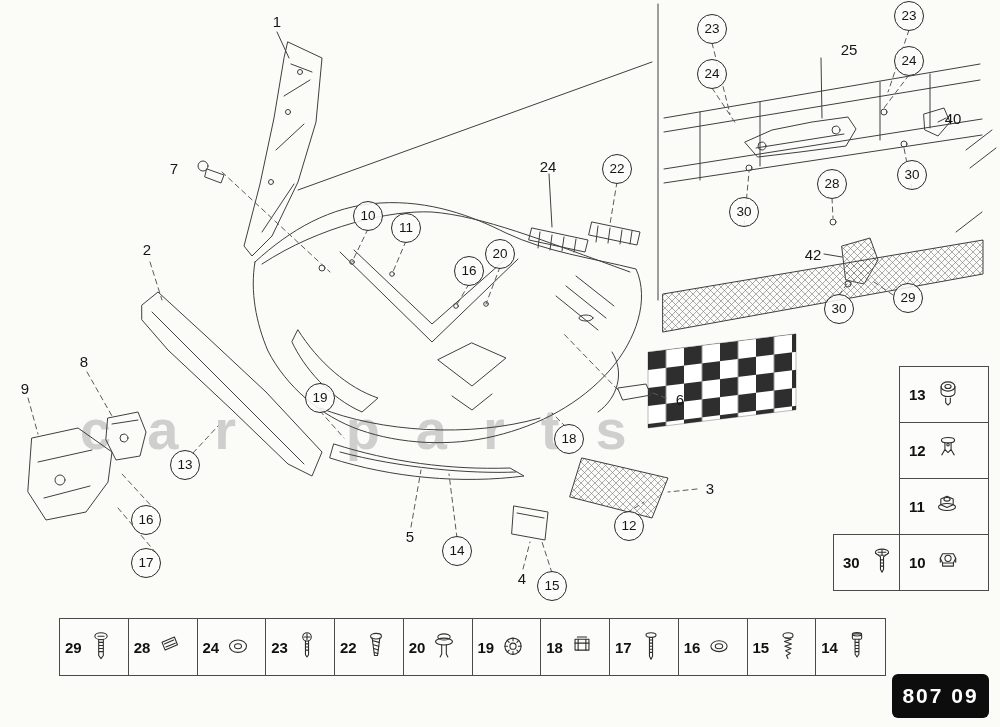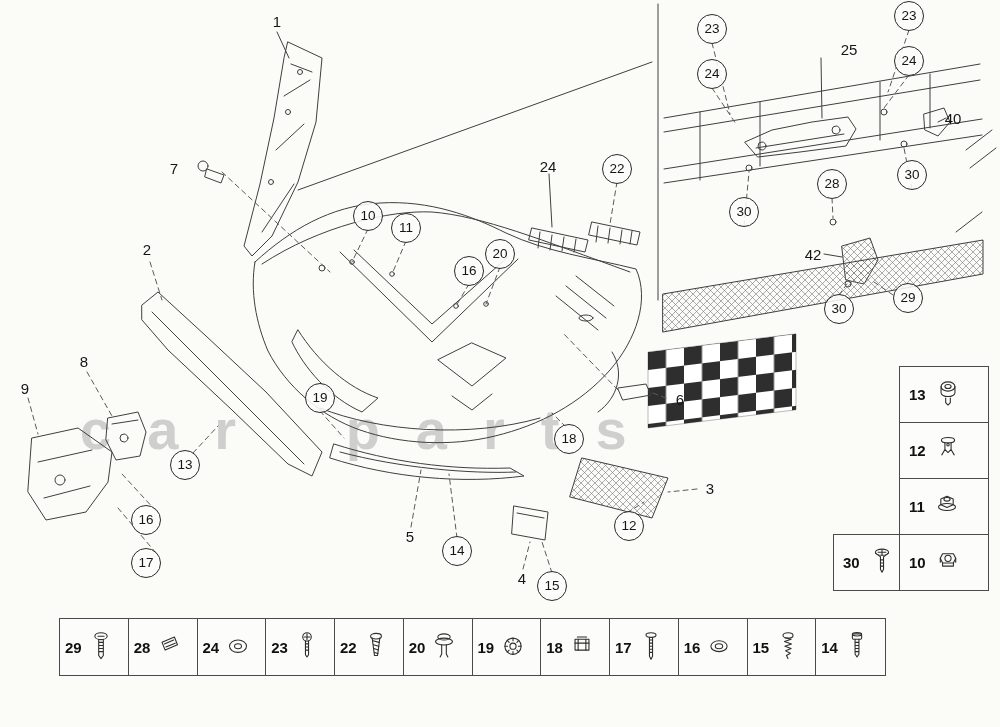--- a/index.html
+++ b/index.html
@@ -399,14 +399,15 @@
         <span class="strip-icon">
           <svg viewBox="0 0 36 44" width="28" height="34" fill="none" stroke="#2d2d2d" stroke-width="1.4" stroke-linecap="round" stroke-linejoin="round">
             <rect x="12" y="5" width="12" height="7" rx="1.5"></rect>
             <ellipse cx="18" cy="5.5" rx="6" ry="2.2"></ellipse>
             <path d="M15.5,12 V31 M20.5,12 V31 M15.5,31 L18,35 L20.5,31 M15.5,16 h5 M15.5,20 h5 M15.5,24 h5 M15.5,28 h5"></path>
           </svg>
         </span>
       </div>
     </div>
 
+  <div class="code-box">807 09</div>
 
 </div>
 
 </body></html>

